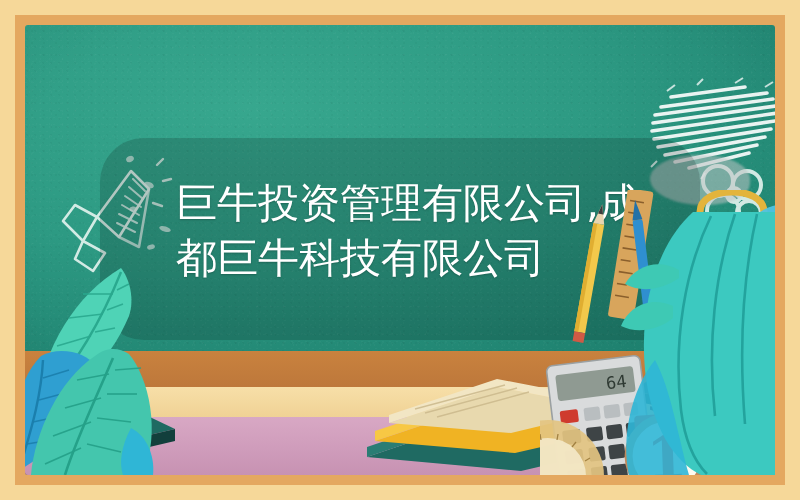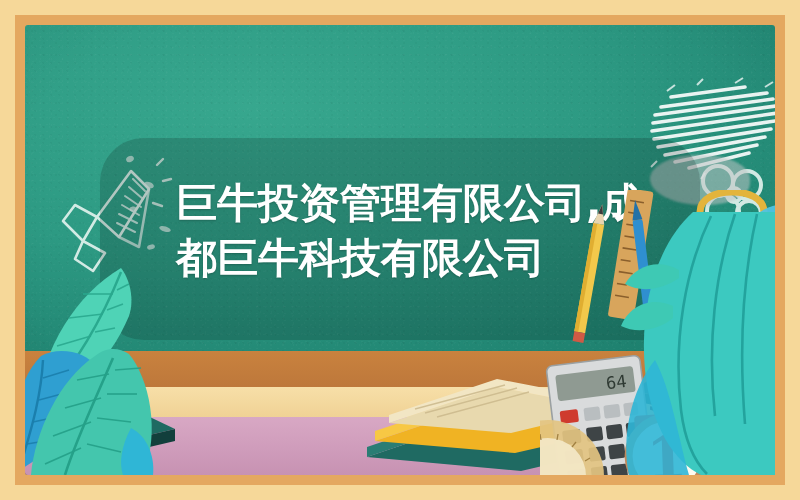--- a/index.html
+++ b/index.html
@@ -88,21 +88,21 @@
     border-radius:44px 44px 44px 44px;
   }
 
   
   .headline{
     position:absolute;
     left:176px;top:176px;width:490px;
     color:#ffffff;
     font-size:41px;
     line-height:1.33;
-    font-weight:bold;
+    font-weight:normal;
     letter-spacing:0px;
     text-shadow:0 1px 2px rgba(0,0,0,.22);
     font-family:"DejaVu Sans","Liberation Sans",sans-serif;
   }
 
   
   .leaf{position:absolute;}
 
   
   .obj{position:absolute;}

